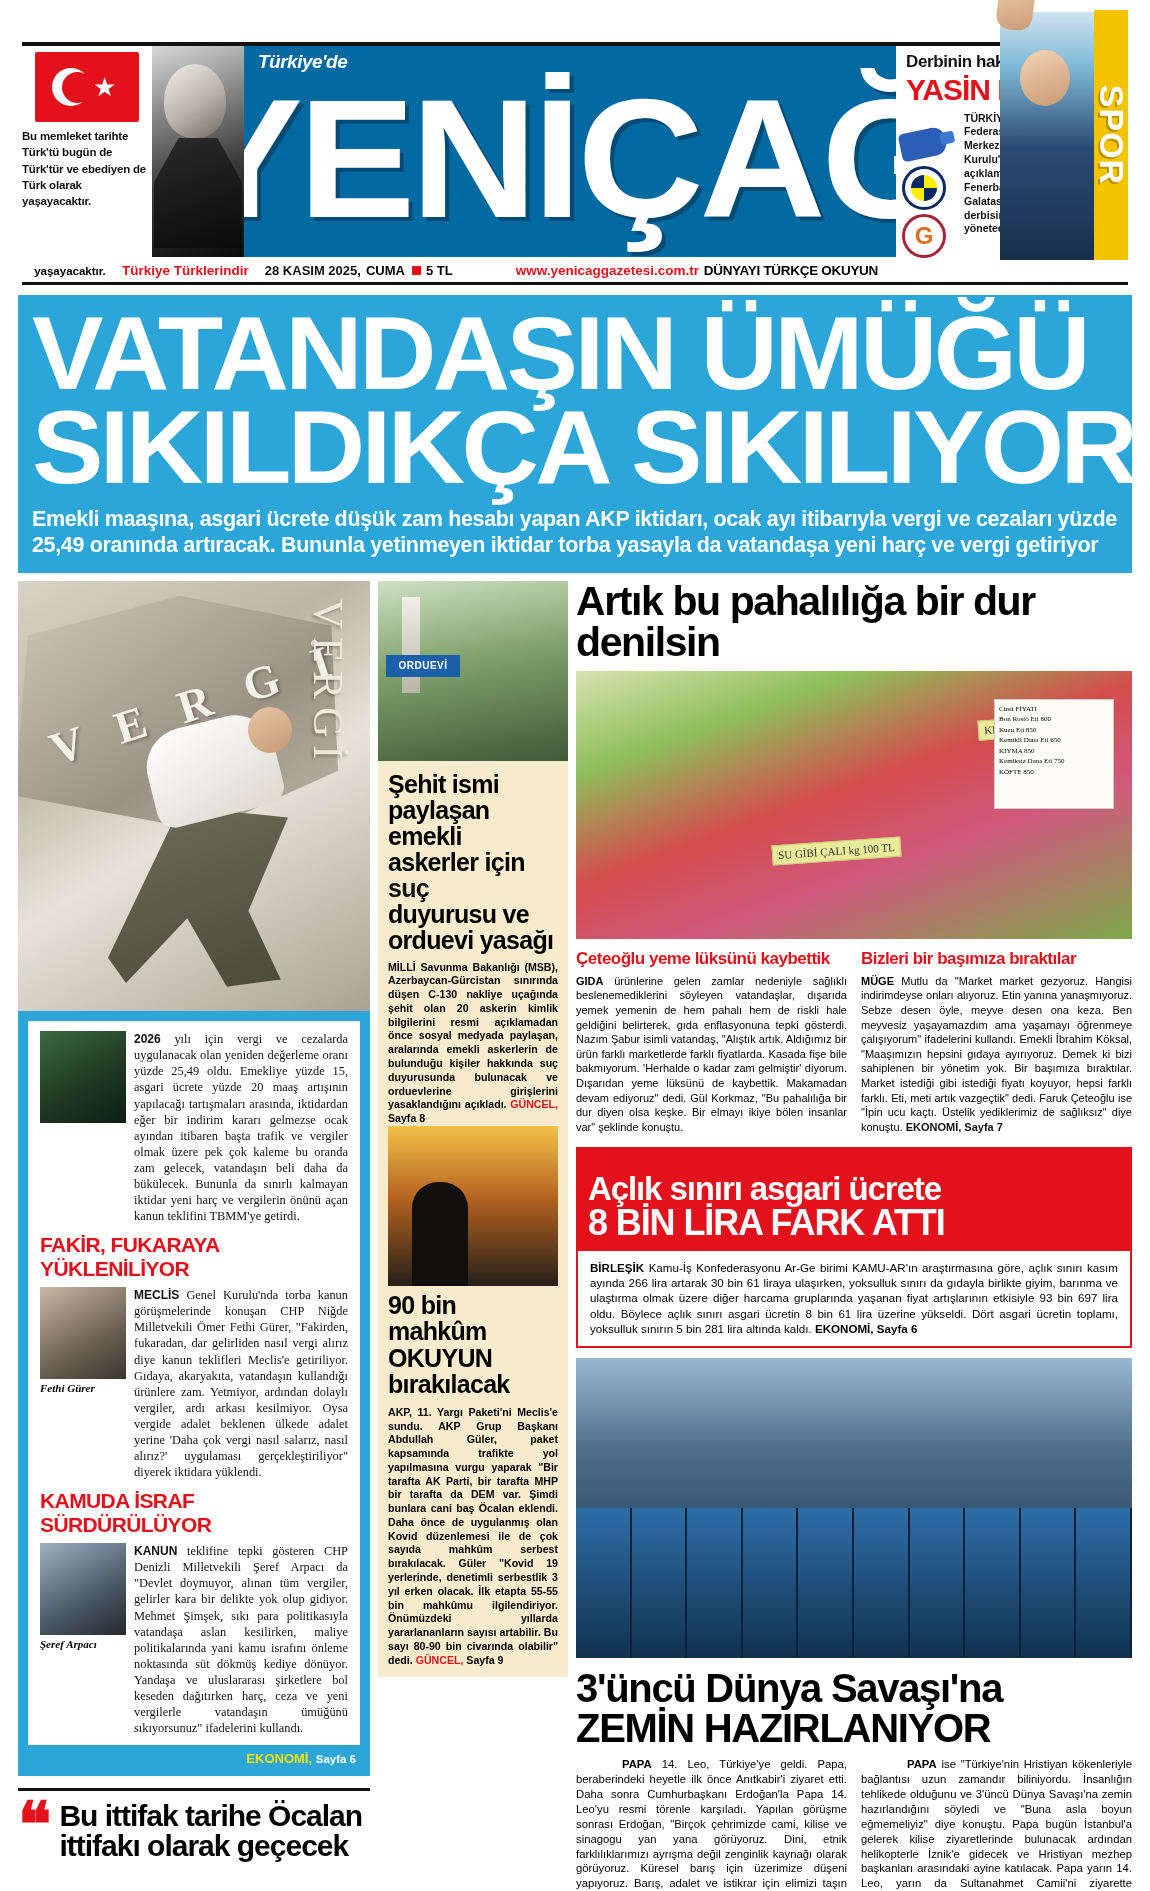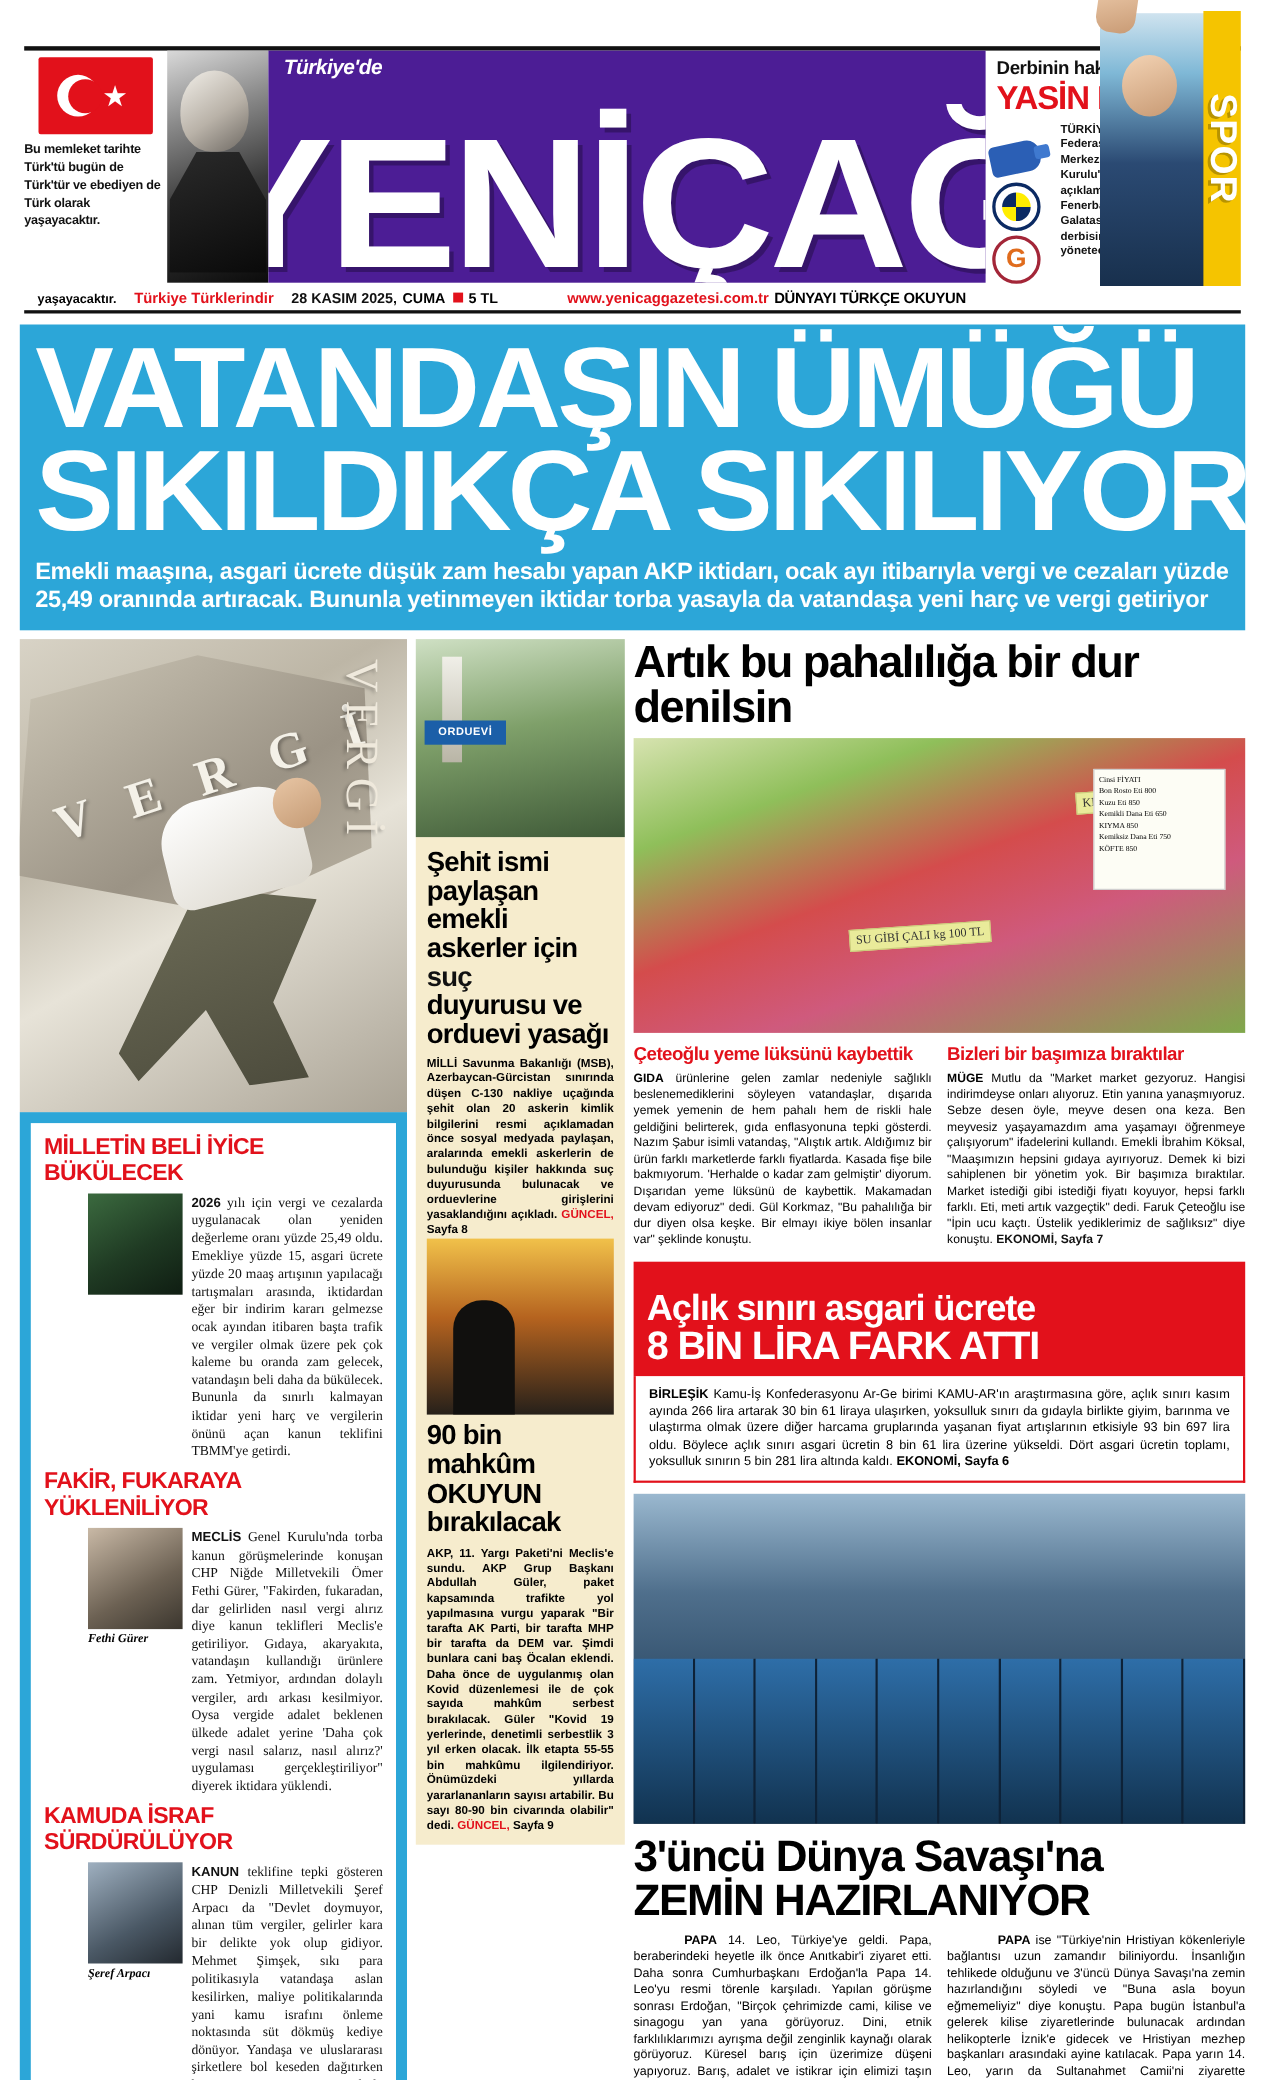--- a/index.html
+++ b/index.html
@@ -82,24 +82,24 @@
   .mh-ataturk::after {
     content: "";
     position: absolute;
     left: 2px; top: 92px;
     width: 88px; height: 110px;
     background: linear-gradient(160deg,#2a2a2a,#0a0a0a);
     clip-path: polygon(28% 0%, 72% 0%, 100% 40%, 100% 100%, 0% 100%, 0% 40%);
   }
   .mh-logo {
     flex: 1;
-    background: #4c1d95;
+    background: #0369a1;
     position: relative;
     display: flex;
-    align-items: flex-end;
+    align-items: center;
     justify-content: center;
     overflow: hidden;
   }
   .mh-kicker {
     position: absolute;
     left: 14px; top: 5px;
     color: #fff;
     font-weight: 800;
     font-size: 19px;
     font-style: italic;
@@ -304,21 +304,21 @@
     letter-spacing: -0.6px; margin-bottom: 6px;
   }
   .l-body {
     font-family: "Liberation Serif", serif;
     font-size: 12.4px; line-height: 1.30; text-align: justify;
     color: #111;
   }
   .l-body b { font-family:"Liberation Sans",sans-serif; font-weight:900; font-size:12px;}
   .l-with-photo { display:flex; gap: 8px; }
   .l-thumb {
-    width: 86px; flex: 0 0 86px; margin-left: 40px;
+    width: 86px; flex: 0 0 86px;
   }
   .l-thumb .ph {
     width: 86px; height: 92px;
     background: linear-gradient(150deg,#8fa3b5,#4a5a6b 60%,#2b343d);
   }
   .l-thumb .ph.police { background: linear-gradient(150deg,#3b6a3f,#1f3a23 55%,#0f1d12); }
   .l-thumb .ph.p1 { background: linear-gradient(150deg,#c9b9a6,#6c6153 60%,#3b362e); }
   .l-thumb .ph.p2 { background: linear-gradient(150deg,#9fb0c0,#4a5865 60%,#23292f); }
   .l-cap {
     font-family:"Liberation Serif", serif;
@@ -486,21 +486,20 @@
       <div class="vergi-vert">VERGİ</div>
       <div class="man">
           <div class="legs"></div>
           <div class="torso"></div>
           <div class="head"></div>
         </div>
     </div>
 
     <div class="leftbox">
       <div class="leftbox-inner">
-        <div class="l-head">MİLLETİN BELİ İYİCE BÜKÜLECEK</div>
         <div class="l-with-photo">
           <div class="l-thumb">
               <div class="ph police"></div>
             </div>
           <div class="l-body">
             <b>2026</b>
             <span>yılı için vergi ve cezalarda uygulanacak olan yeniden değerleme oranı yüzde 25,49 oldu. Emekliye yüzde 15, asgari ücrete yüzde 20 maaş artışının yapılacağı tartışmaları arasında, iktidardan eğer bir indirim kararı gelmezse ocak ayından itibaren başta trafik ve vergiler olmak üzere pek çok kaleme bu oranda zam gelecek, vatandaşın beli daha da bükülecek. Bununla da sınırlı kalmayan iktidar yeni harç ve vergilerin önünü açan kanun teklifini TBMM'ye getirdi.</span>
           </div>
         </div>
 

